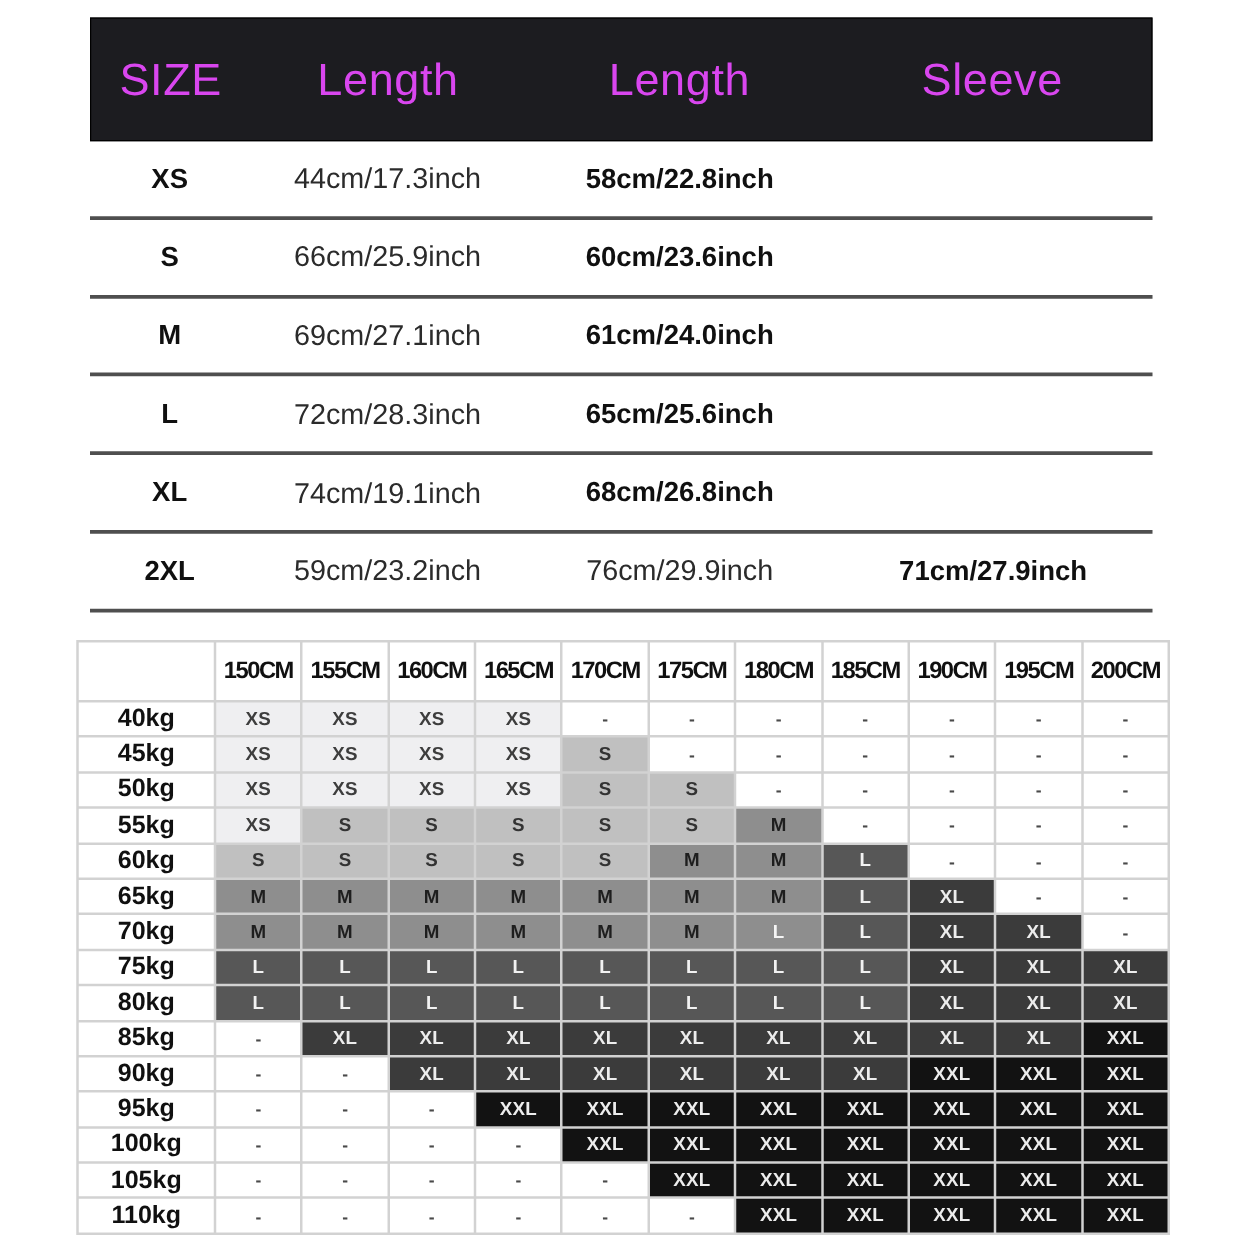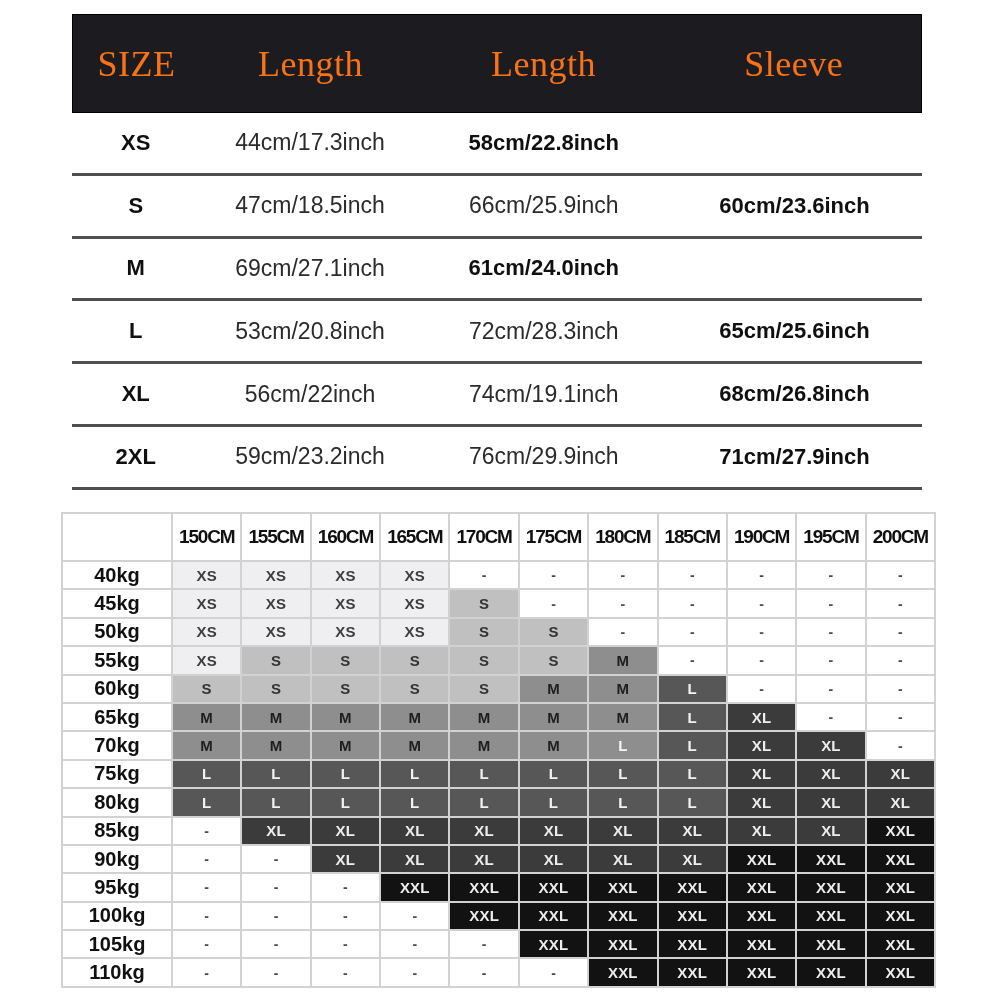--- a/index.html
+++ b/index.html
@@ -45,56 +45,53 @@
   .fc-weight{
     background:#ffffff;font-weight:bold;font-size:20px;color:#101010;
   }
   .fc-size{font-size:15px;font-weight:600;letter-spacing:0.2px;}
   .fc-dash{font-size:14px;font-weight:700;}
 </style>
 </head>
 <body>
 
 <div id="size-table">
-  <div id="st-header" class="st-header" style="background: rgb(28, 28, 32); color: #f97316; font-family: Liberation Serif, serif;">
+  <div id="st-header" class="st-header" style="background: rgb(28, 28, 32); color: #d946ef;">
       <span>SIZE</span>
       <span>Length</span>
       <span>Length</span>
       <span>Sleeve</span>
     </div>
   <div id="st-rows">
       <div class="st-row">
         <span class="st-size">XS</span>
         <span>44cm/17.3inch</span>
         <span class="st-sleeve">58cm/22.8inch</span>
       </div>
       <div class="st-sep" style="background: rgb(79, 79, 79);"></div>
       <div class="st-row">
         <span class="st-size">S</span>
-        <span>47cm/18.5inch</span>
         <span>66cm/25.9inch</span>
         <span class="st-sleeve">60cm/23.6inch</span>
       </div>
       <div class="st-sep" style="background: rgb(79, 79, 79);"></div>
       <div class="st-row">
         <span class="st-size">M</span>
         <span>69cm/27.1inch</span>
         <span class="st-sleeve">61cm/24.0inch</span>
       </div>
       <div class="st-sep" style="background: rgb(79, 79, 79);"></div>
       <div class="st-row">
         <span class="st-size">L</span>
-        <span>53cm/20.8inch</span>
         <span>72cm/28.3inch</span>
         <span class="st-sleeve">65cm/25.6inch</span>
       </div>
       <div class="st-sep" style="background: rgb(79, 79, 79);"></div>
       <div class="st-row">
         <span class="st-size">XL</span>
-        <span>56cm/22inch</span>
         <span>74cm/19.1inch</span>
         <span class="st-sleeve">68cm/26.8inch</span>
       </div>
       <div class="st-sep" style="background: rgb(79, 79, 79);"></div>
       <div class="st-row">
         <span class="st-size">2XL</span>
         <span>59cm/23.2inch</span>
         <span>76cm/29.9inch</span>
         <span class="st-sleeve">71cm/27.9inch</span>
       </div>

